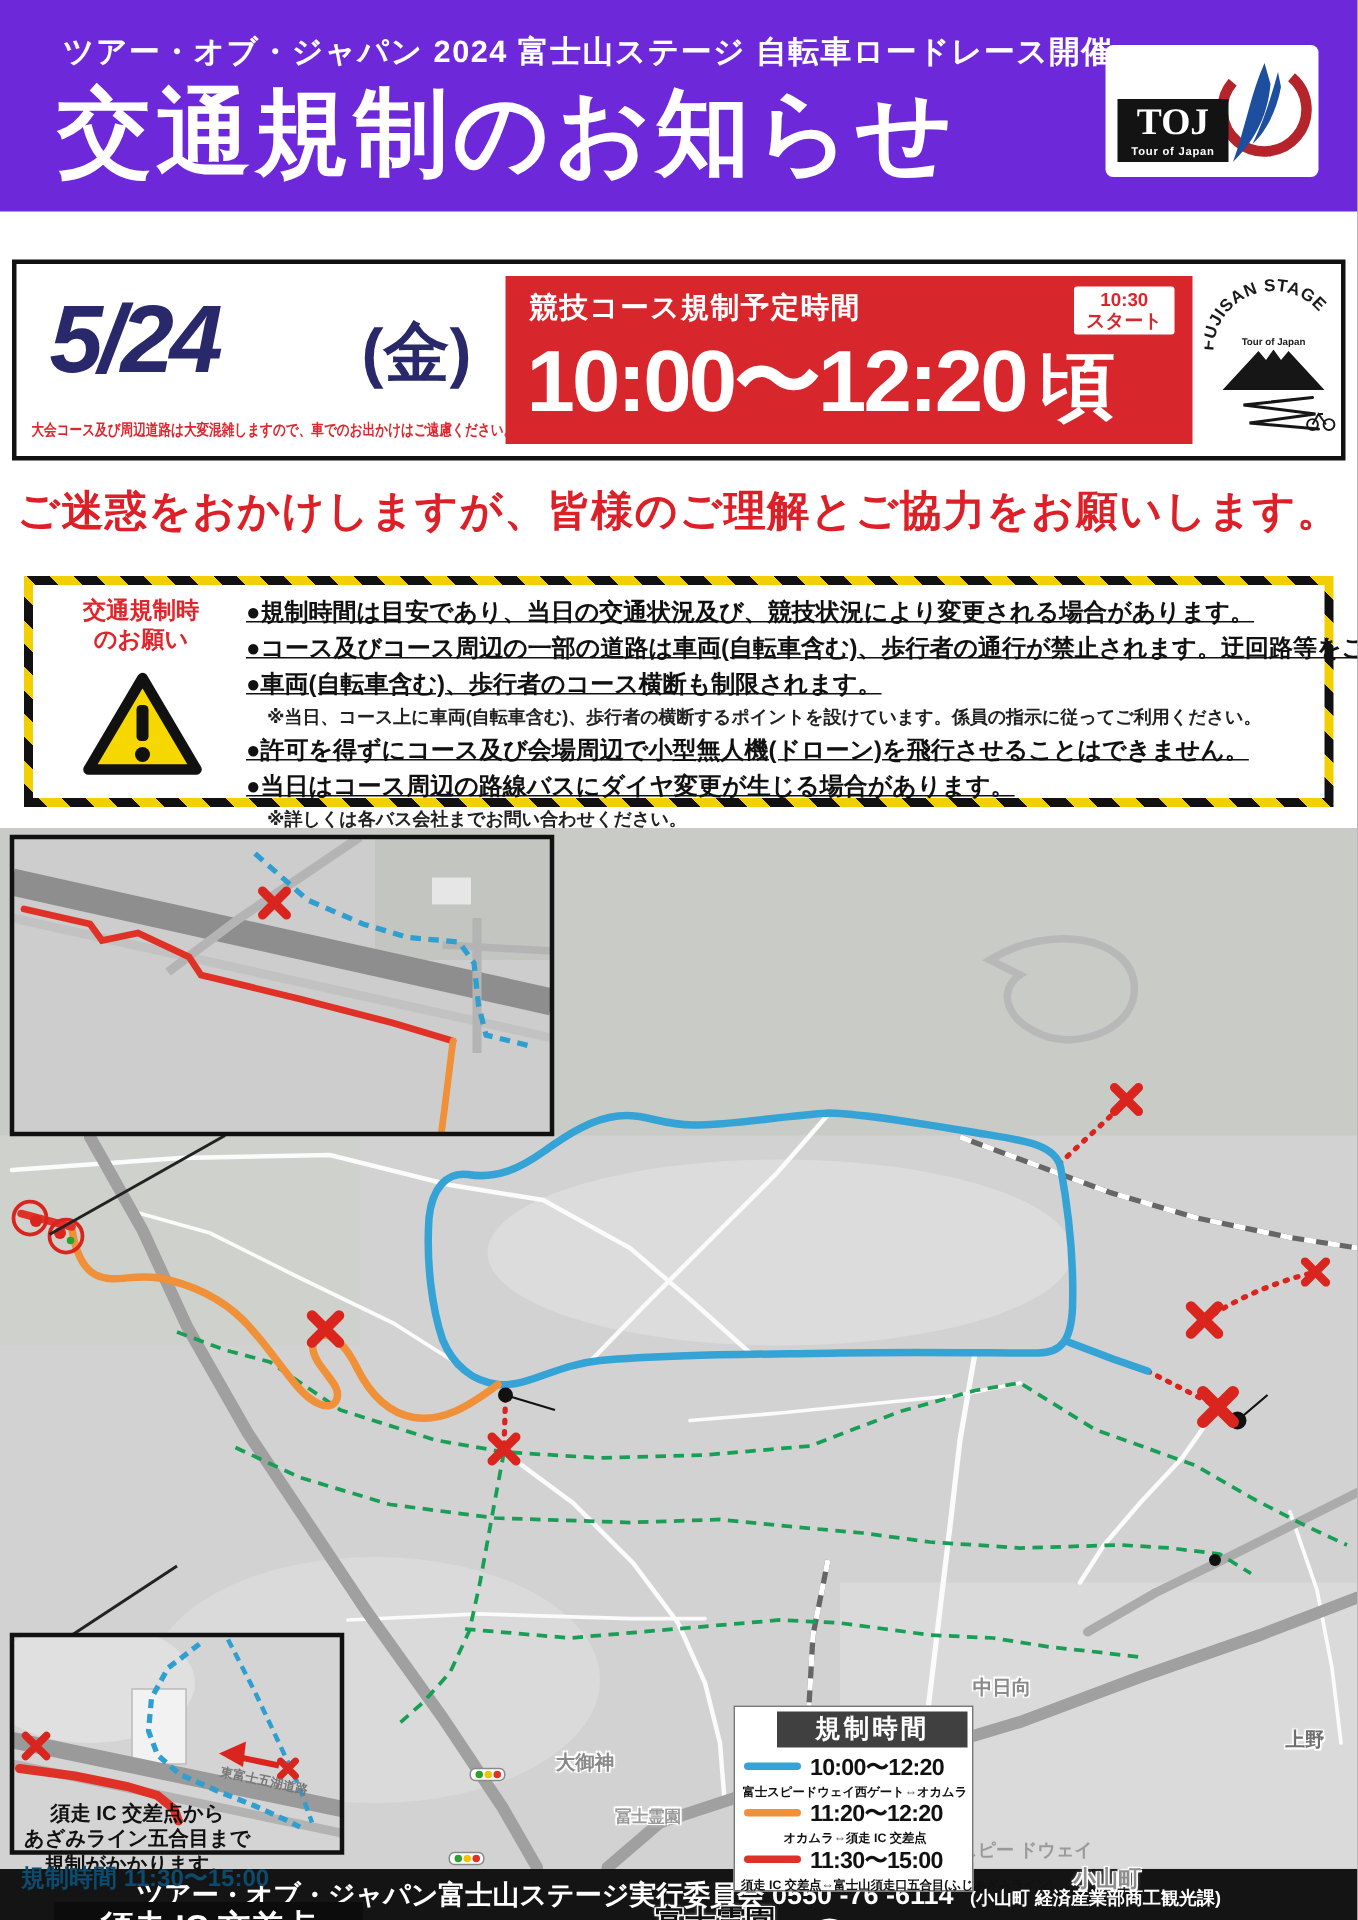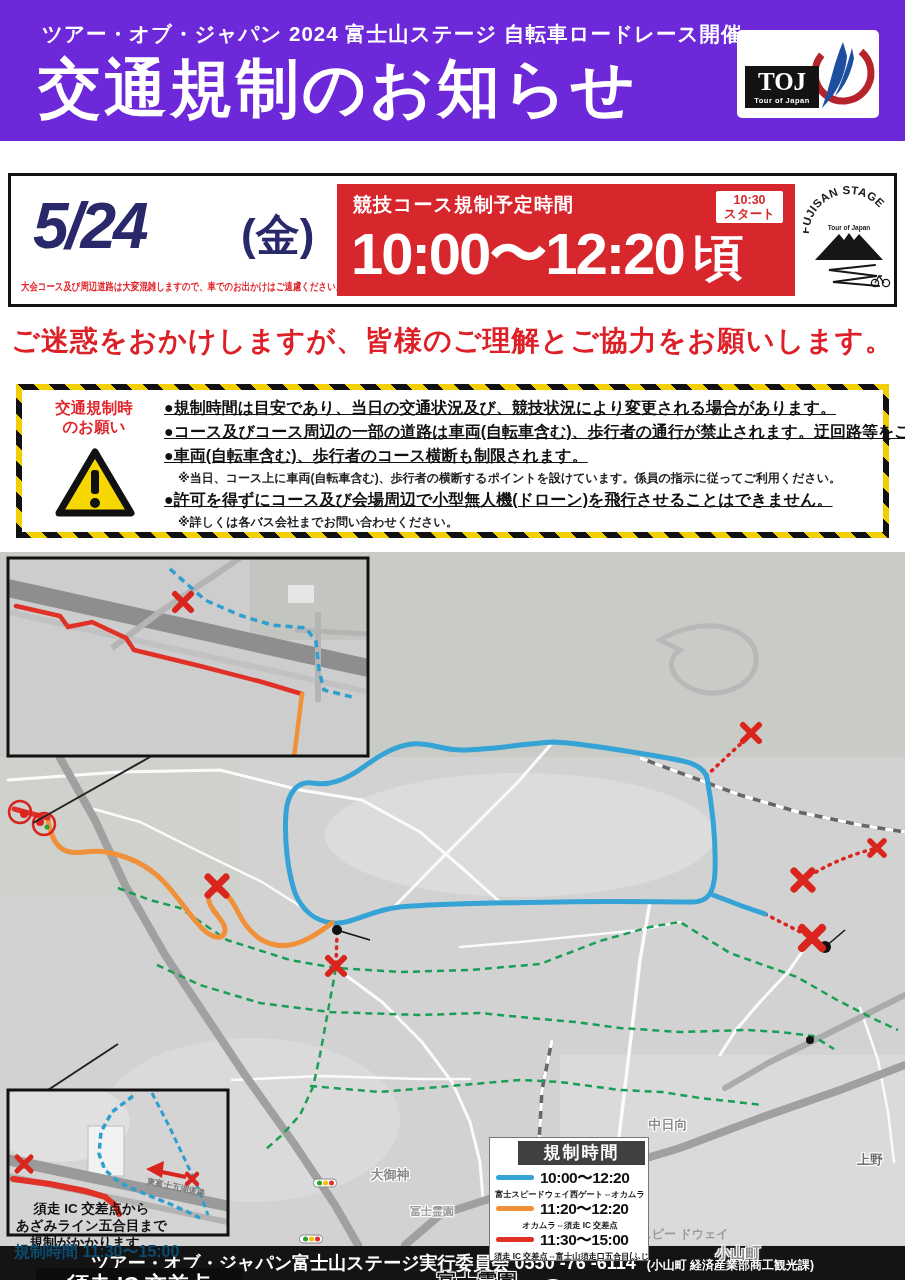--- a/index.html
+++ b/index.html
@@ -143,20 +143,21 @@
           <rect x="37" y="24" width="8" height="24" rx="3" fill="#111"></rect>
           <circle cx="41" cy="57" r="5" fill="#111"></circle>
         </svg>
       </div>
       <div class="notice-items">
         <div class="n-bullet">●規制時間は目安であり、当日の交通状況及び、競技状況により変更される場合があります。</div>
         <div class="n-bullet">●コース及びコース周辺の一部の道路は車両(自転車含む)、歩行者の通行が禁止されます。迂回路等をご利用ください。</div>
         <div class="n-bullet">●車両(自転車含む)、歩行者のコース横断も制限されます。</div>
         <div class="n-note">※当日、コース上に車両(自転車含む)、歩行者の横断するポイントを設けています。係員の指示に従ってご利用ください。</div>
         <div class="n-bullet">●許可を得ずにコース及び会場周辺で小型無人機(ドローン)を飛行させることはできません。</div>
+        <div class="n-bullet">●当日はコース周辺の路線バスにダイヤ変更が生じる場合があります。</div>
         <div class="n-note">※詳しくは各バス会社までお問い合わせください。</div>
       </div>
     </div>
   </section>
 
   <section class="map">
     <svg class="base" width="905" height="694" viewBox="0 552 905 694">
 
       <rect x="0" y="552" width="905" height="694" fill="#d2d2d2"></rect>
       <rect x="0" y="552" width="905" height="205" fill="#c9cbc7"></rect>

